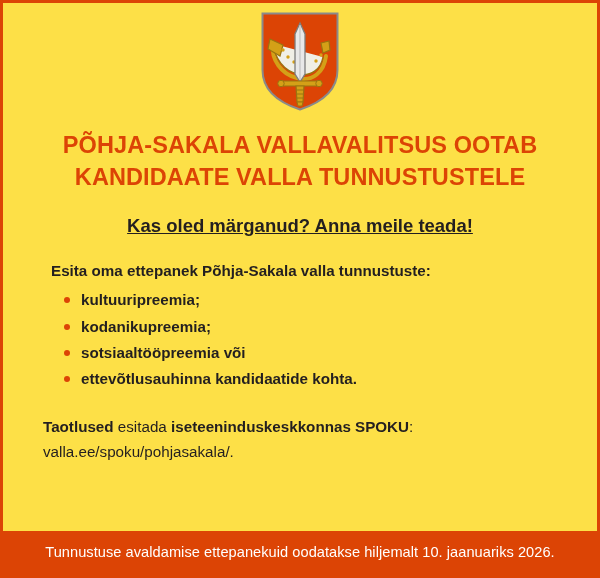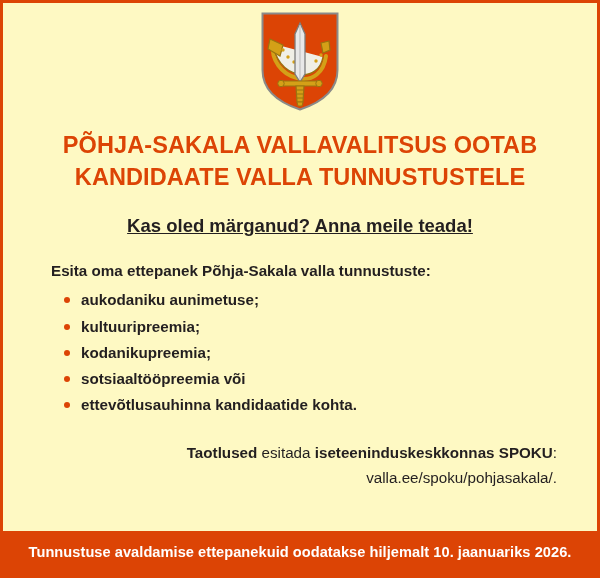--- a/index.html
+++ b/index.html
@@ -10,21 +10,21 @@
   }
   body {
     font-family: "Liberation Sans", "DejaVu Sans", sans-serif;
     -webkit-font-smoothing: antialiased;
   }
   #poster {
     position: relative;
     width: 600px;
     height: 578px;
     box-sizing: border-box;
-    background: #fef9c3;
+    background: #fde047;
     border: 3px solid #dc4405;
     overflow: hidden;
   }
   .content {
     position: absolute;
     left: 0;
     top: 0;
     right: 0;
     bottom: 0;
     display: flex;
@@ -106,21 +106,21 @@
     background: #dc4405;
   }
   ul.awards li .tail {
     font-weight: bold;
   }
 
   
   .apply {
     margin: 0;
     padding: 22px 40px 0 40px;
-    text-align: right;
+    text-align: left;
     color: #231f20;
     font-size: 15.2px;
     line-height: 1.65;
   }
   .apply .ln { display: block; }
   .apply .b { font-weight: bold; }
   .apply .n { font-weight: normal; }
 
   
   .footer-band {
@@ -130,21 +130,21 @@
     bottom: 0;
     height: 44px;
     background: #dc4405;
     display: flex;
     align-items: center;
     justify-content: center;
   }
   .footer-band .ftext {
     color: #ffffff;
     font-size: 14.6px;
-    font-weight: bold;
+    font-weight: normal;
     line-height: 1.2;
     letter-spacing: 0.05px;
     text-align: center;
   }
 </style>
 </head>
 <body>
 
 <div id="poster">
   <div class="content">
@@ -182,23 +182,20 @@
       <span class="tline">PÕHJA-SAKALA VALLAVALITSUS OOTAB</span>
       <span class="tline">KANDIDAATE VALLA TUNNUSTUSTELE</span>
     </h1>
 
     <h2 class="subtitle">Kas oled märganud? Anna meile teada!</h2>
 
     <div class="body-block">
       <p class="intro">Esita oma ettepanek Põhja-Sakala valla tunnustuste:</p>
       <ul class="awards">
         <li>
-          <span class="dot"></span><span>aukodaniku aunimetuse;</span><span class="tail"></span>
-        </li>
-        <li>
           <span class="dot"></span><span>kultuuripreemia;</span><span class="tail"></span>
         </li>
         <li>
           <span class="dot"></span><span>kodanikupreemia;</span><span class="tail"></span>
         </li>
         <li>
           <span class="dot"></span><span>sotsiaaltööpreemia või</span><span class="tail"></span>
         </li>
         <li>
           <span class="dot"></span><span>ettevõtlusauhinna</span><span class="tail"> kandidaatide kohta.</span>

